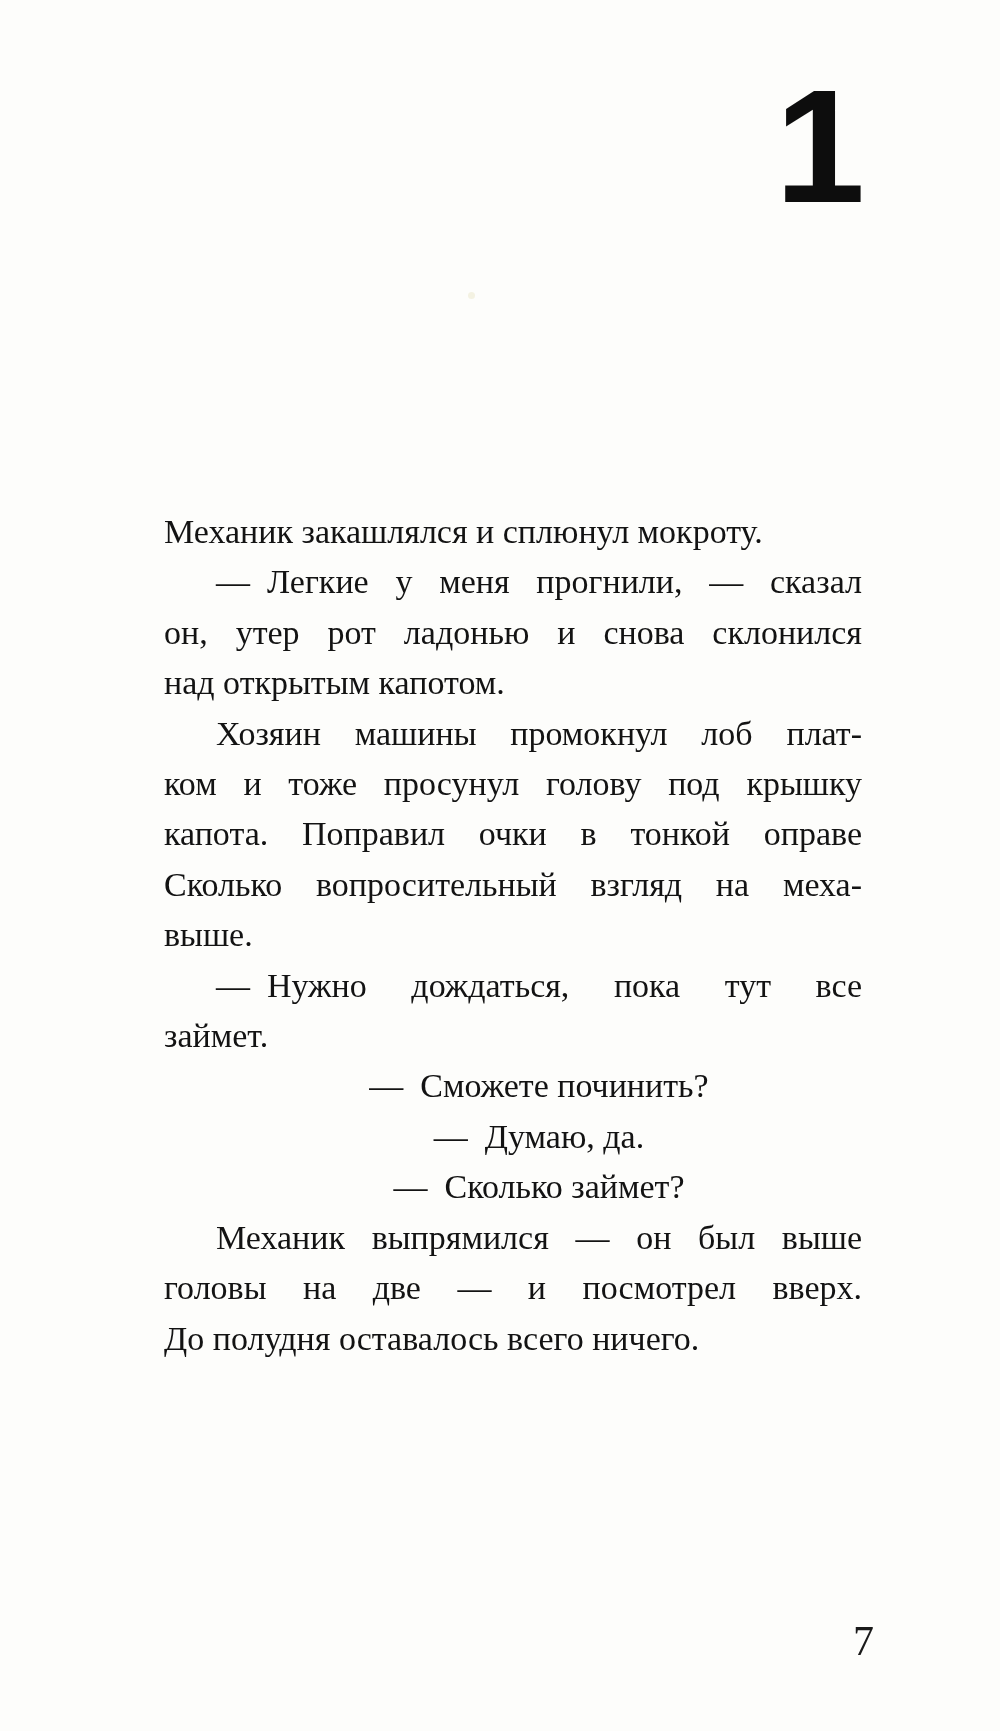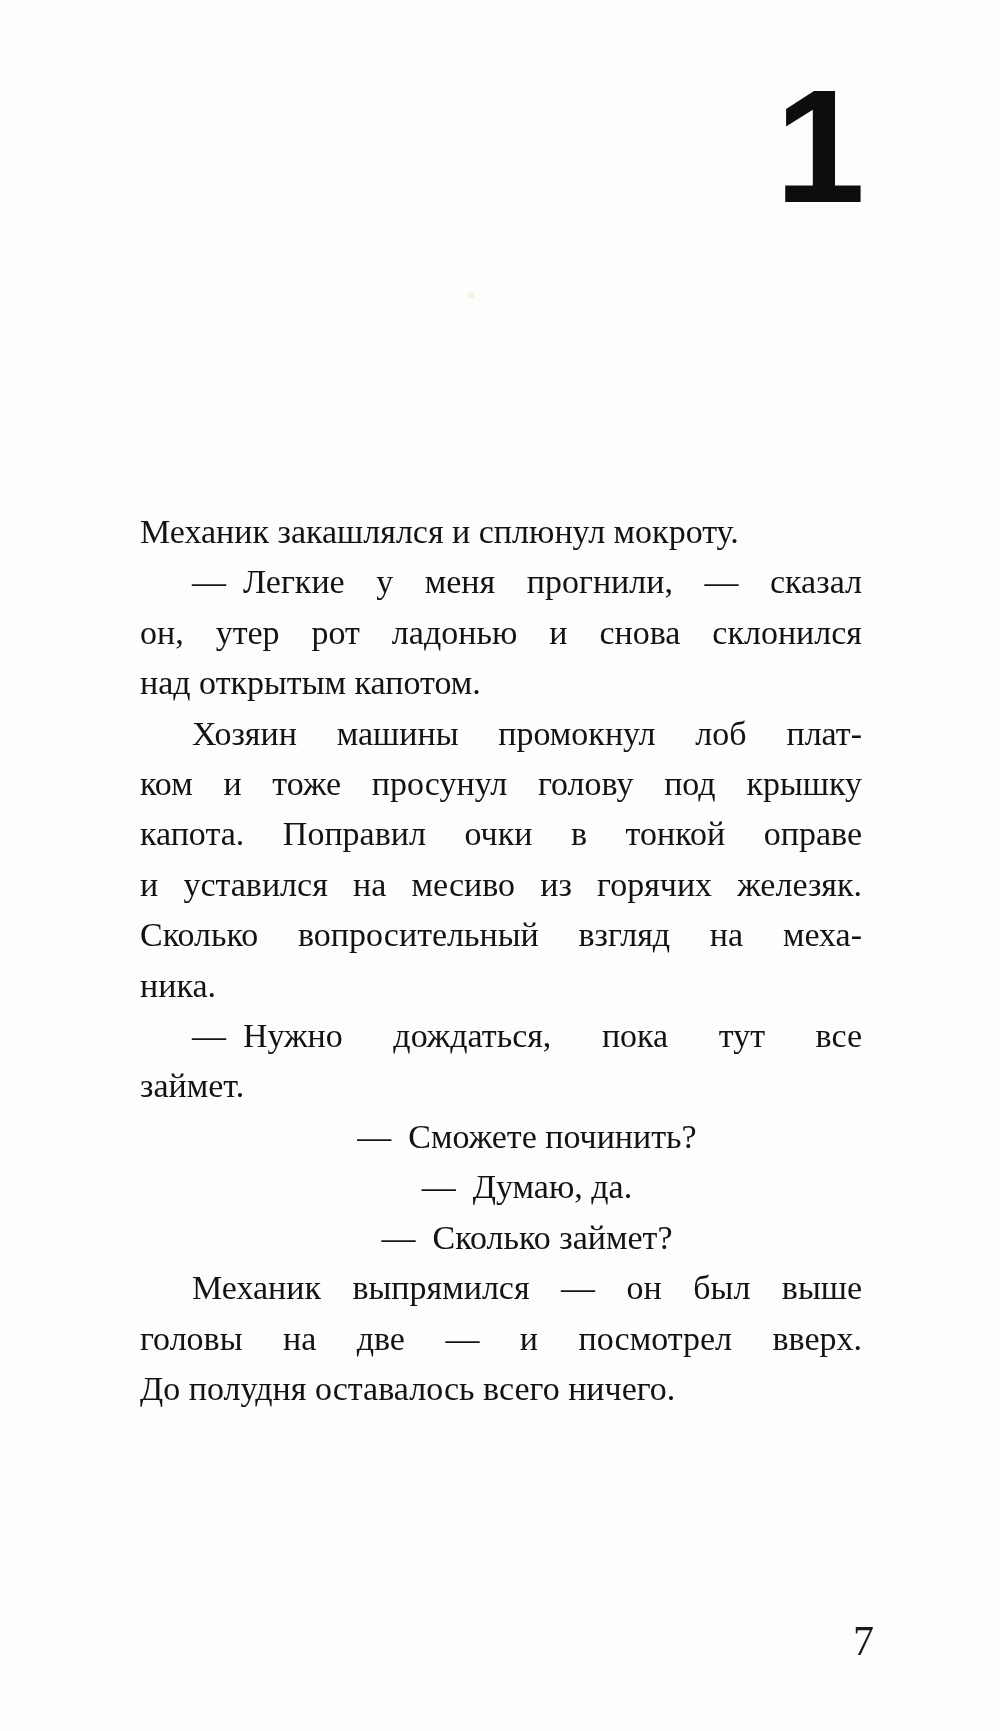--- a/index.html
+++ b/index.html
@@ -35,20 +35,21 @@
     top: 507px;
     left: 140px;
     width: 722px;
     color: #131313;
     font-size: 34px;
     line-height: 50.4px;
   }
   .line {
     white-space: pre-wrap;
     text-align: left;
+    margin-left: 24px;
   }
   .line.jfull {
     text-align: justify;
     text-align-last: justify;
   }
   .line.indent {
     text-indent: 52px;
     text-align: center;
   }
   .page-number {
@@ -76,23 +77,22 @@
   <div class="scan-speck"></div>
   <div class="chapter-number">1</div>
   <div class="text-block">
       <div class="line">Механик закашлялся и сплюнул мокроту.</div>
       <div class="line indent jfull">— Легкие у меня прогнили, — сказал</div>
       <div class="line jfull">он, утер рот ладонью и снова склонился</div>
       <div class="line">над открытым капотом.</div>
       <div class="line indent jfull">Хозяин машины промокнул лоб плат-</div>
       <div class="line jfull">ком и тоже просунул голову под крышку</div>
       <div class="line jfull">капота. Поправил очки в тонкой оправе</div>
-      <div class="line jfull">и уставился на месиво из горячих железяк.</div>
       <div class="line jfull">Сколько вопросительный взгляд на меха-</div>
-      <div class="line">ника.</div>
+      <div class="line">выше.</div>
       <div class="line indent jfull">— Нужно дождаться, пока тут все</div>
       <div class="line">займет.</div>
       <div class="line indent">— Сможете починить?</div>
       <div class="line indent">— Думаю, да.</div>
       <div class="line indent">— Сколько займет?</div>
       <div class="line indent jfull">Механик выпрямился — он был выше</div>
       <div class="line jfull">головы на две — и посмотрел вверх.</div>
       <div class="line">До полудня оставалось всего ничего.</div>
     </div>
   <div class="page-number">7</div>

